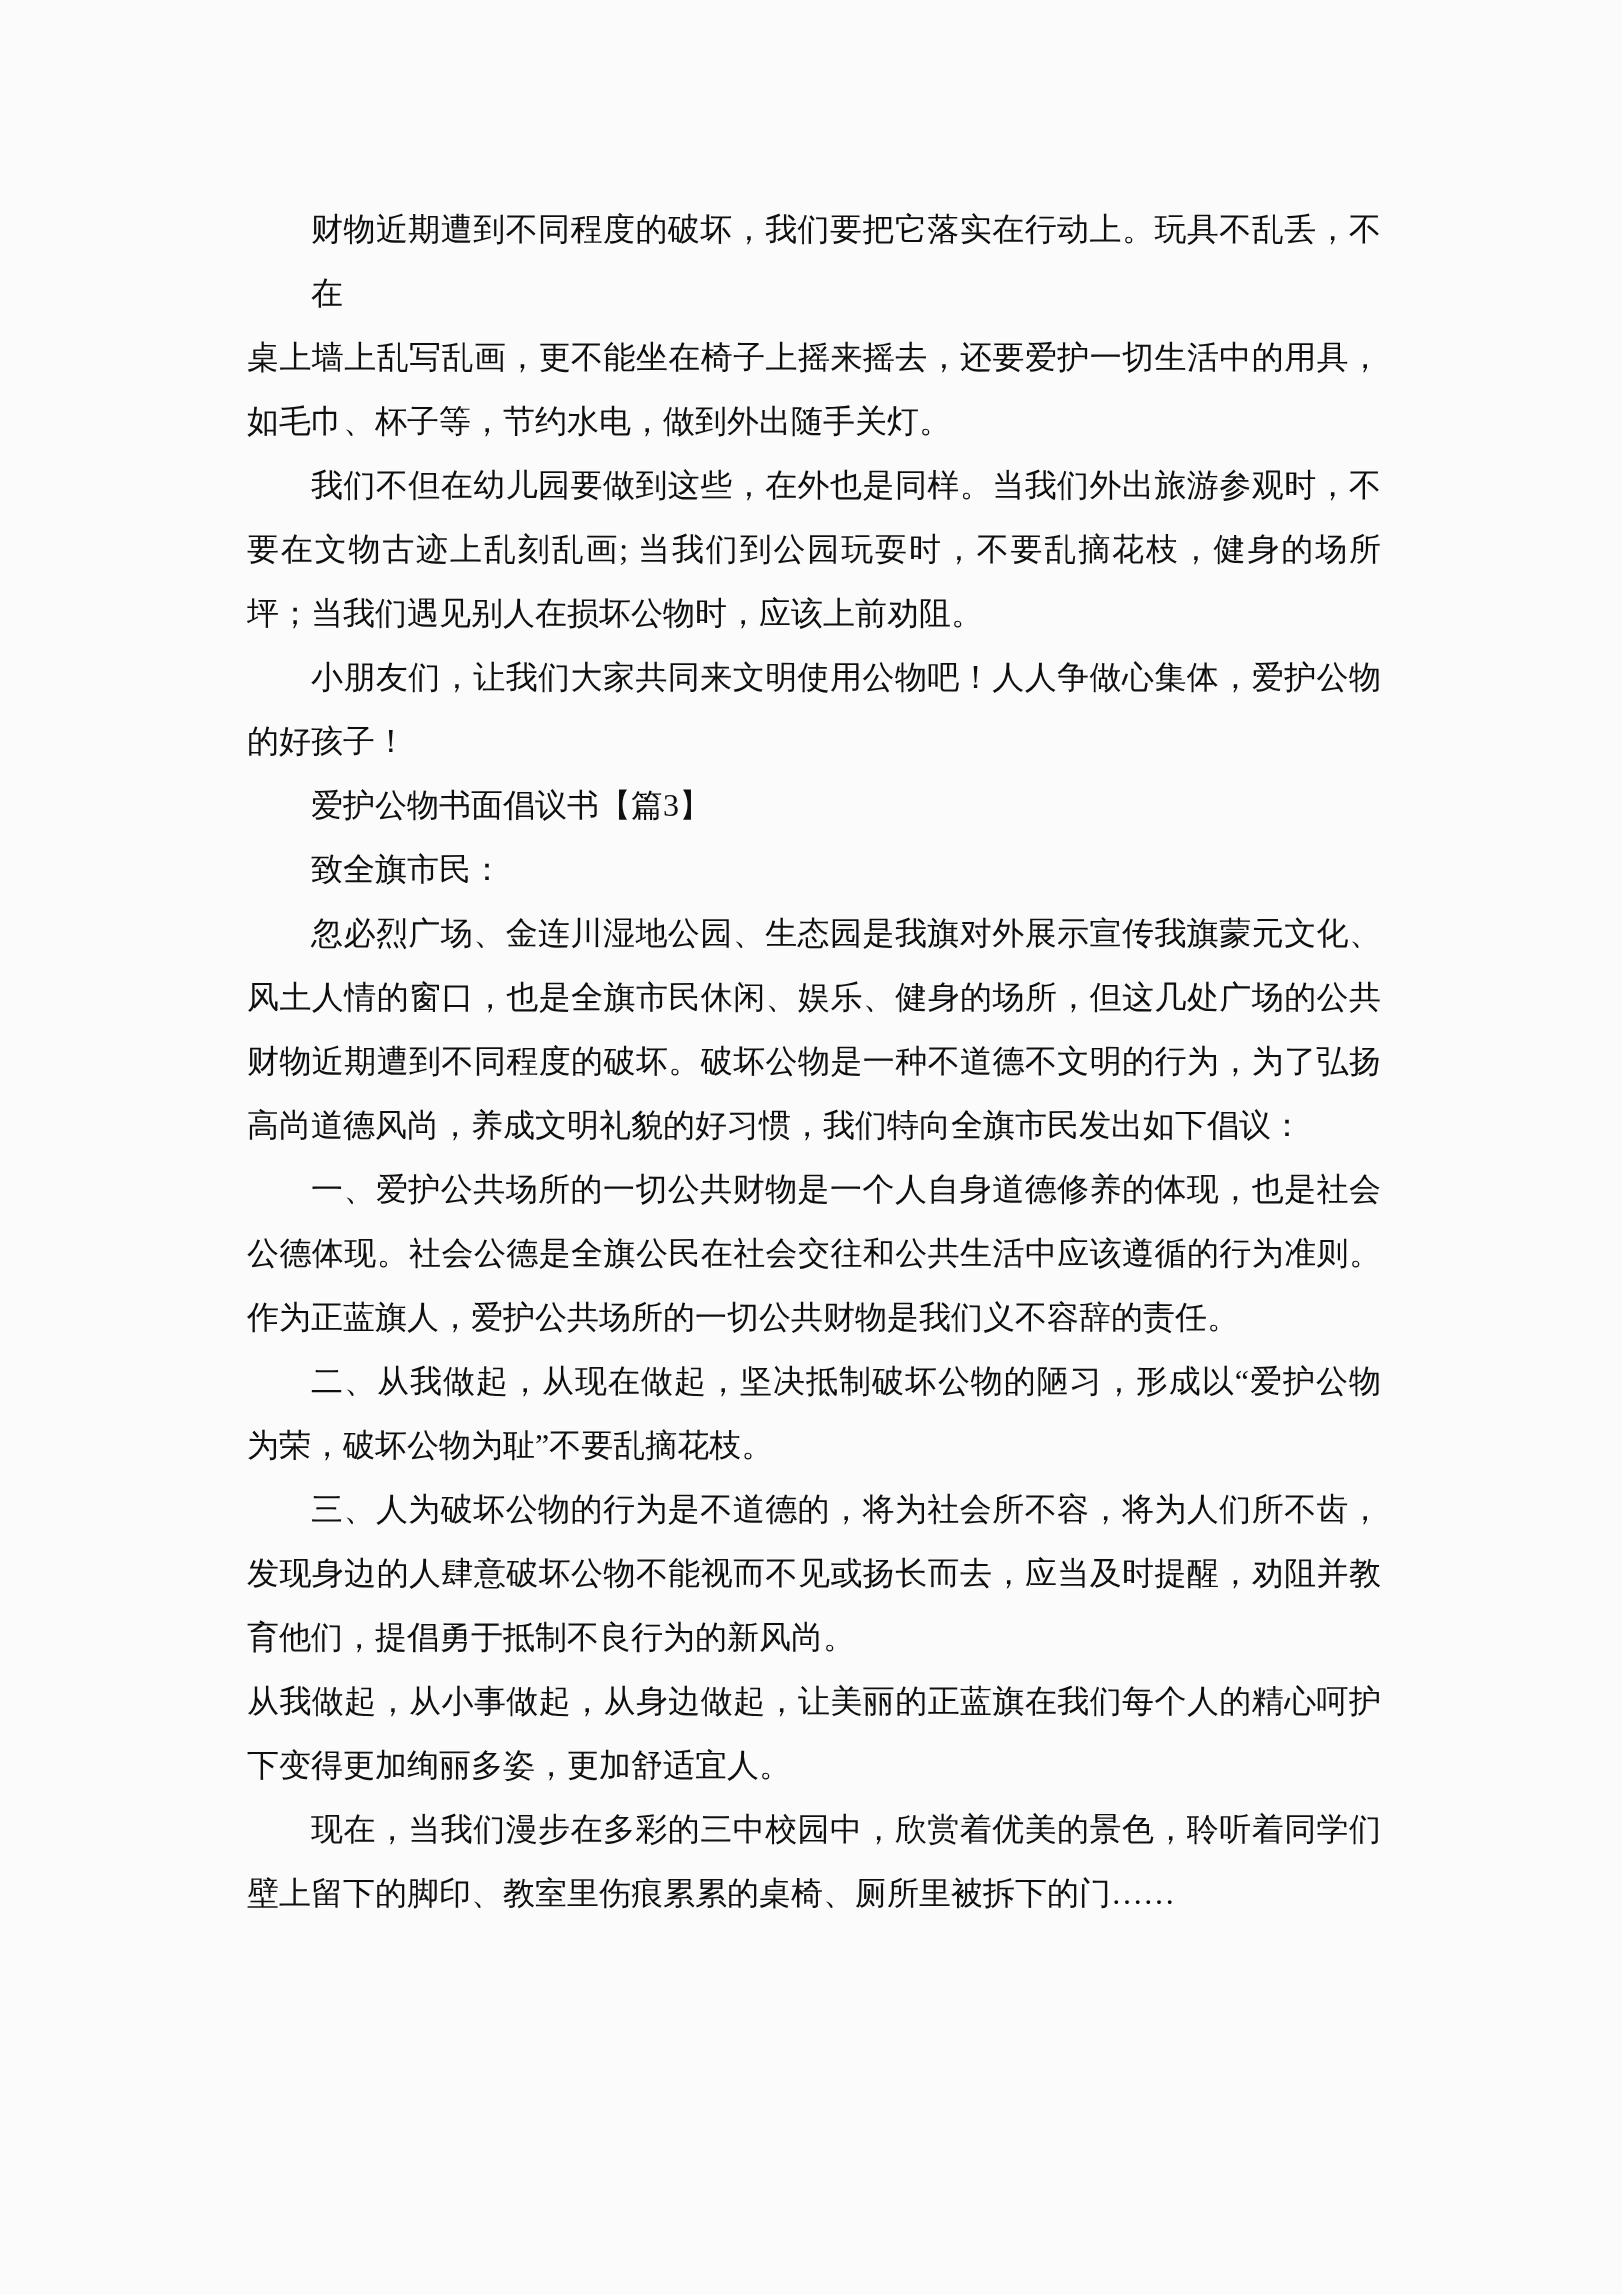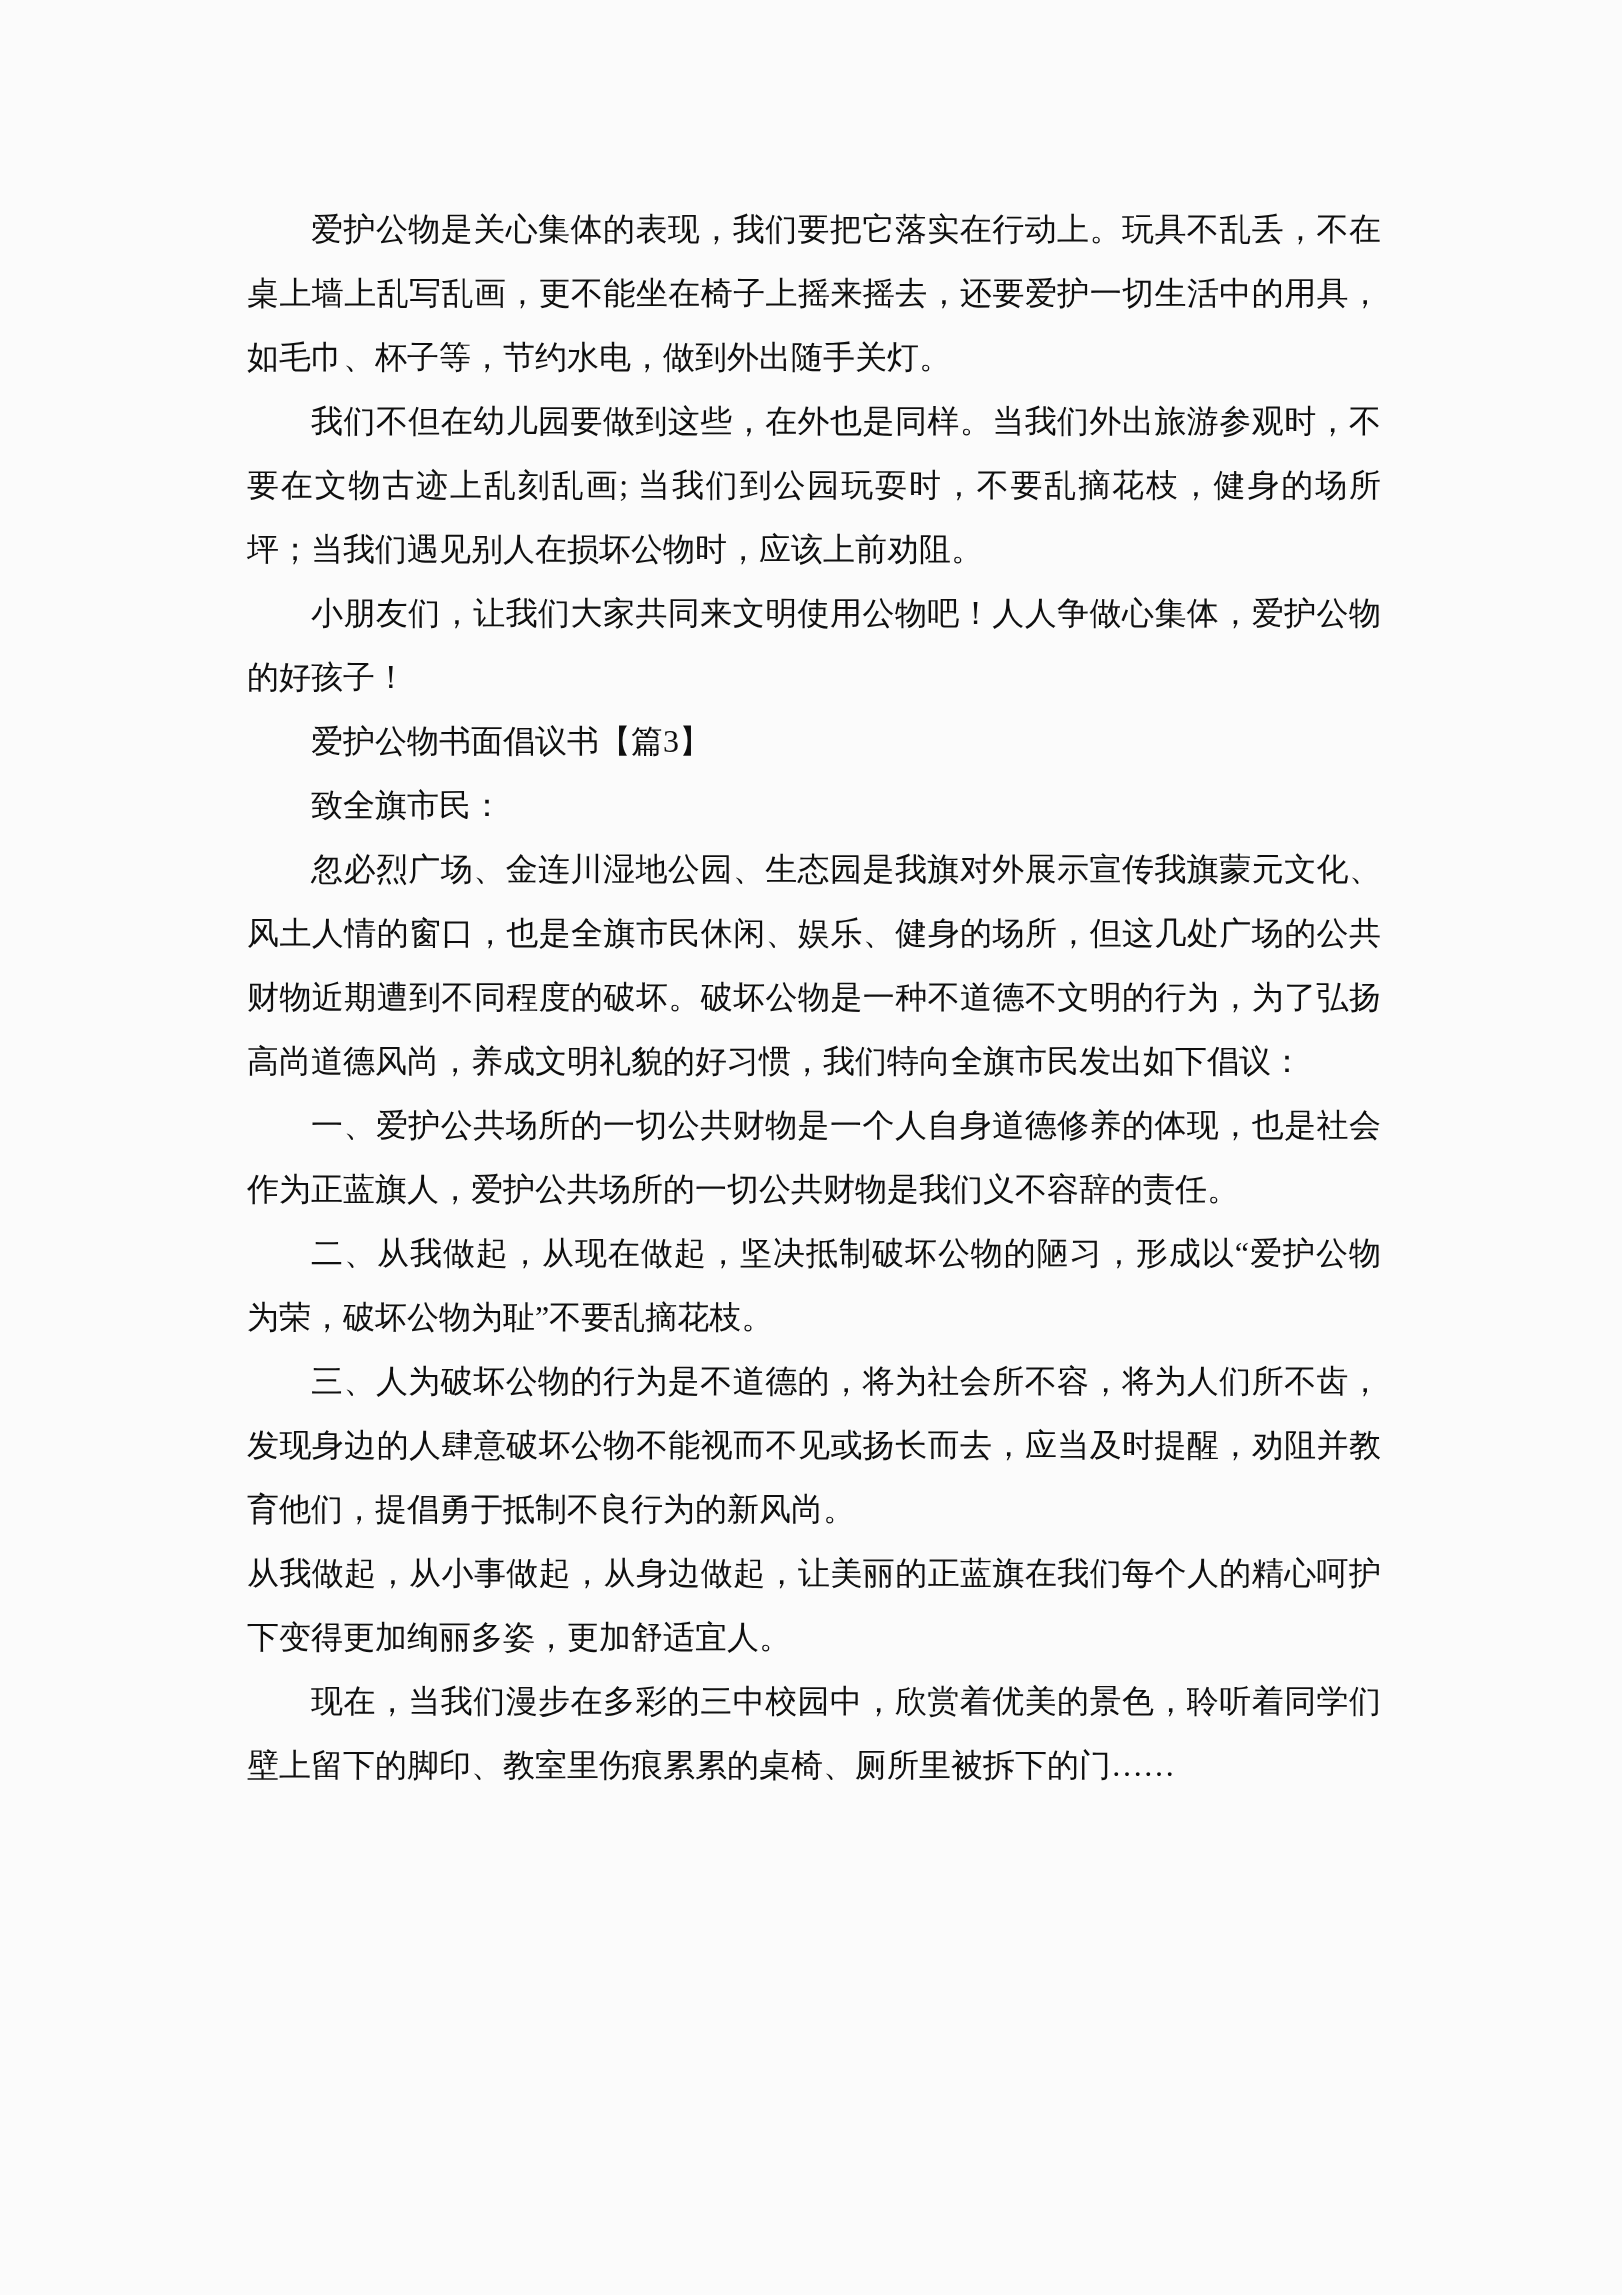--- a/index.html
+++ b/index.html
@@ -38,35 +38,36 @@
     text-align-last: justify;
     -moz-text-align-last: justify;
     text-justify: inter-ideograph;
   }
 </style>
 </head>
 <body style="background: rgb(251, 251, 251);">
 
 <div class="doc-page">
   <div class="textblock" style="color: rgb(15, 15, 15);">
-      <div class="line indent fill">爱护公物是关心集体的表现，我们要把它落实在行动上。玩具不乱丢，不在</div>
+      <div class="line indent fill">财物近期遭到不同程度的破坏，我们要把它落实在行动上。玩具不乱丢，不在</div>
       <div class="line fill">桌上墙上乱写乱画，更不能坐在椅子上摇来摇去，还要爱护一切生活中的用具，</div>
       <div class="line">如毛巾、杯子等，节约水电，做到外出随手关灯。</div>
       <div class="line indent fill">我们不但在幼儿园要做到这些，在外也是同样。当我们外出旅游参观时，不</div>
       <div class="line fill">要在文物古迹上乱刻乱画; 当我们到公园玩耍时，不要乱摘花枝，健身的场所</div>
       <div class="line">坪；当我们遇见别人在损坏公物时，应该上前劝阻。</div>
       <div class="line indent fill">小朋友们，让我们大家共同来文明使用公物吧！人人争做心集体，爱护公物</div>
       <div class="line">的好孩子！</div>
       <div class="line indent">爱护公物书面倡议书【篇3】</div>
       <div class="line indent">致全旗市民：</div>
       <div class="line indent fill">忽必烈广场、金连川湿地公园、生态园是我旗对外展示宣传我旗蒙元文化、</div>
       <div class="line fill">风土人情的窗口，也是全旗市民休闲、娱乐、健身的场所，但这几处广场的公共</div>
       <div class="line fill">财物近期遭到不同程度的破坏。破坏公物是一种不道德不文明的行为，为了弘扬</div>
       <div class="line">高尚道德风尚，养成文明礼貌的好习惯，我们特向全旗市民发出如下倡议：</div>
       <div class="line indent fill">一、爱护公共场所的一切公共财物是一个人自身道德修养的体现，也是社会</div>
+      <div class="line fill">公德体现。社会公德是全旗公民在社会交往和公共生活中应该遵循的行为准则。</div>
       <div class="line">作为正蓝旗人，爱护公共场所的一切公共财物是我们义不容辞的责任。</div>
       <div class="line indent fill">二、从我做起，从现在做起，坚决抵制破坏公物的陋习，形成以“爱护公物</div>
       <div class="line">为荣，破坏公物为耻”不要乱摘花枝。</div>
       <div class="line indent fill">三、人为破坏公物的行为是不道德的，将为社会所不容，将为人们所不齿，</div>
       <div class="line fill">发现身边的人肆意破坏公物不能视而不见或扬长而去，应当及时提醒，劝阻并教</div>
       <div class="line">育他们，提倡勇于抵制不良行为的新风尚。</div>
       <div class="line fill">从我做起，从小事做起，从身边做起，让美丽的正蓝旗在我们每个人的精心呵护</div>
       <div class="line">下变得更加绚丽多姿，更加舒适宜人。</div>
       <div class="line indent fill">现在，当我们漫步在多彩的三中校园中，欣赏着优美的景色，聆听着同学们</div>
       <div class="line">壁上留下的脚印、教室里伤痕累累的桌椅、厕所里被拆下的门……</div>

